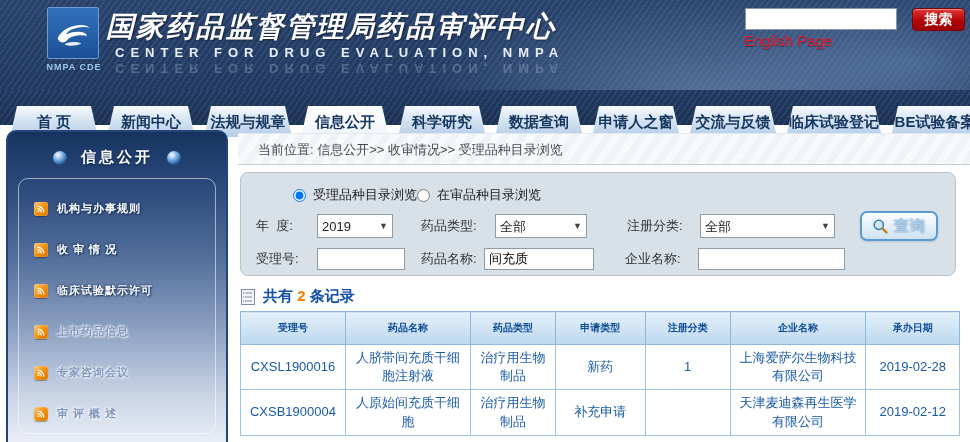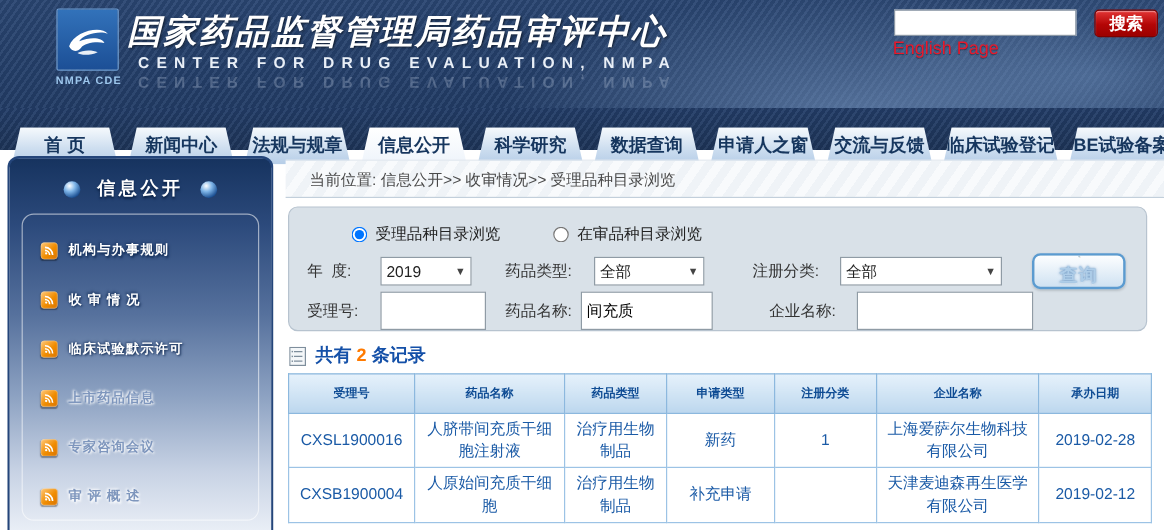--- a/index.html
+++ b/index.html
@@ -72,43 +72,43 @@
     text-shadow:1px 1px 2px #ffffff, -1px -1px 2px #ffffff; }
 
   
   .breadcrumb { position:absolute; left:238px; top:133px; width:732px; height:32px;
     line-height:31px; padding-left:20px; color:#4a4a4a; font-size:13px;
     border-top:1px solid #e3e9ef; border-bottom:1px solid #c2cfdb;
     background:repeating-linear-gradient(125deg,#f8fafc 0 7px,#eff3f7 7px 14px); }
 
   .filter-panel { position:absolute; left:240px; top:172px; width:716px; height:104px;
     background:#d9e1e8; border:1px solid #b7c3cf; border-radius:8px; }
-  .f-radios { margin:13px 0 0 52px; display:flex; align-items:flex-end; gap:44px;
+  .f-radios { margin:13px 0 0 52px; display:flex; align-items:flex-end; 
     font-size:13px; color:#222; }
   .radio-opt { display:flex; align-items:center; gap:7px; cursor:pointer; }
   .radio-opt input { width:13px; height:13px; }
   .f-row { display:flex; align-items:center; padding-left:15px; font-size:13px; color:#333; }
   .f-row1 { margin-top:9px; height:26px; }
   .f-row2 { margin-top:8px; height:24px; }
   .f-label { flex:0 0 auto; white-space:pre; }
   .lw61 { width:61px; } .lw74 { width:74px; } .lw63 { width:63px; } .lw73 { width:73px; }
   .sel { position:relative; display:inline-block; height:24px; }
   .sel select { width:100%; height:24px; border:1px solid #8f9ba5; background:#fff;
     font-size:13px; padding:0 18px 0 4px; appearance:none; -webkit-appearance:none;
     border-radius:0; color:#222; font-family:inherit; }
   .sel::after { content:"▼"; position:absolute; right:5px; top:50%; transform:translateY(-50%);
     font-size:9px; color:#444; pointer-events:none; }
   .w80 { width:76px; } .w92 { width:92px; } .w135 { width:135px; }
-  .f-input { height:32px; border:1px solid #8f9ba5; background:#fff; font-size:13px; padding:0 4px; }
+  .f-input { height:22px; border:1px solid #8f9ba5; background:#fff; font-size:13px; padding:0 4px; }
   .iw88 { width:88px; } .iw110 { width:110px; } .iw147 { width:147px; }
   .ml16 { margin-left:16px; } .ml20 { margin-left:28px; }
-  .ml29 { margin-left:47px; } .ml40 { margin-left:40px; }
+  .ml29 { margin-left:31px; } .ml40 { margin-left:40px; }
   .query-btn { margin-left:25px; width:78px; height:30px; border:2px solid #5b9bd0; border-radius:7px;
     background:linear-gradient(#fdfeff,#cfe2f2); display:flex; align-items:center; justify-content:center;
-    gap:5px; cursor:pointer; box-shadow:0 1px 2px rgba(0,0,0,.15);flex-direction:column; }
+    gap:5px; cursor:pointer; box-shadow:0 1px 2px rgba(0,0,0,.15); }
   .query-btn .q-lbl { font-size:15px; font-weight:bold; color:#aecde8;
     text-shadow:0 0 2px #4a7fb5, 0 1px 1px #fff; letter-spacing:1px; }
 
   .records { position:absolute; left:241px; top:287px; display:flex; align-items:center; gap:8px;
     font-size:15px; font-weight:bold; color:#1450a8; }
   .records .cnt { color:#ff7a00; }
 
   .result-table { position:absolute; left:240px; top:311px; width:720px;
     border-collapse:collapse; table-layout:fixed; }
   .result-table th { height:33px; background:linear-gradient(#e5f1fb,#bcd7ee);

